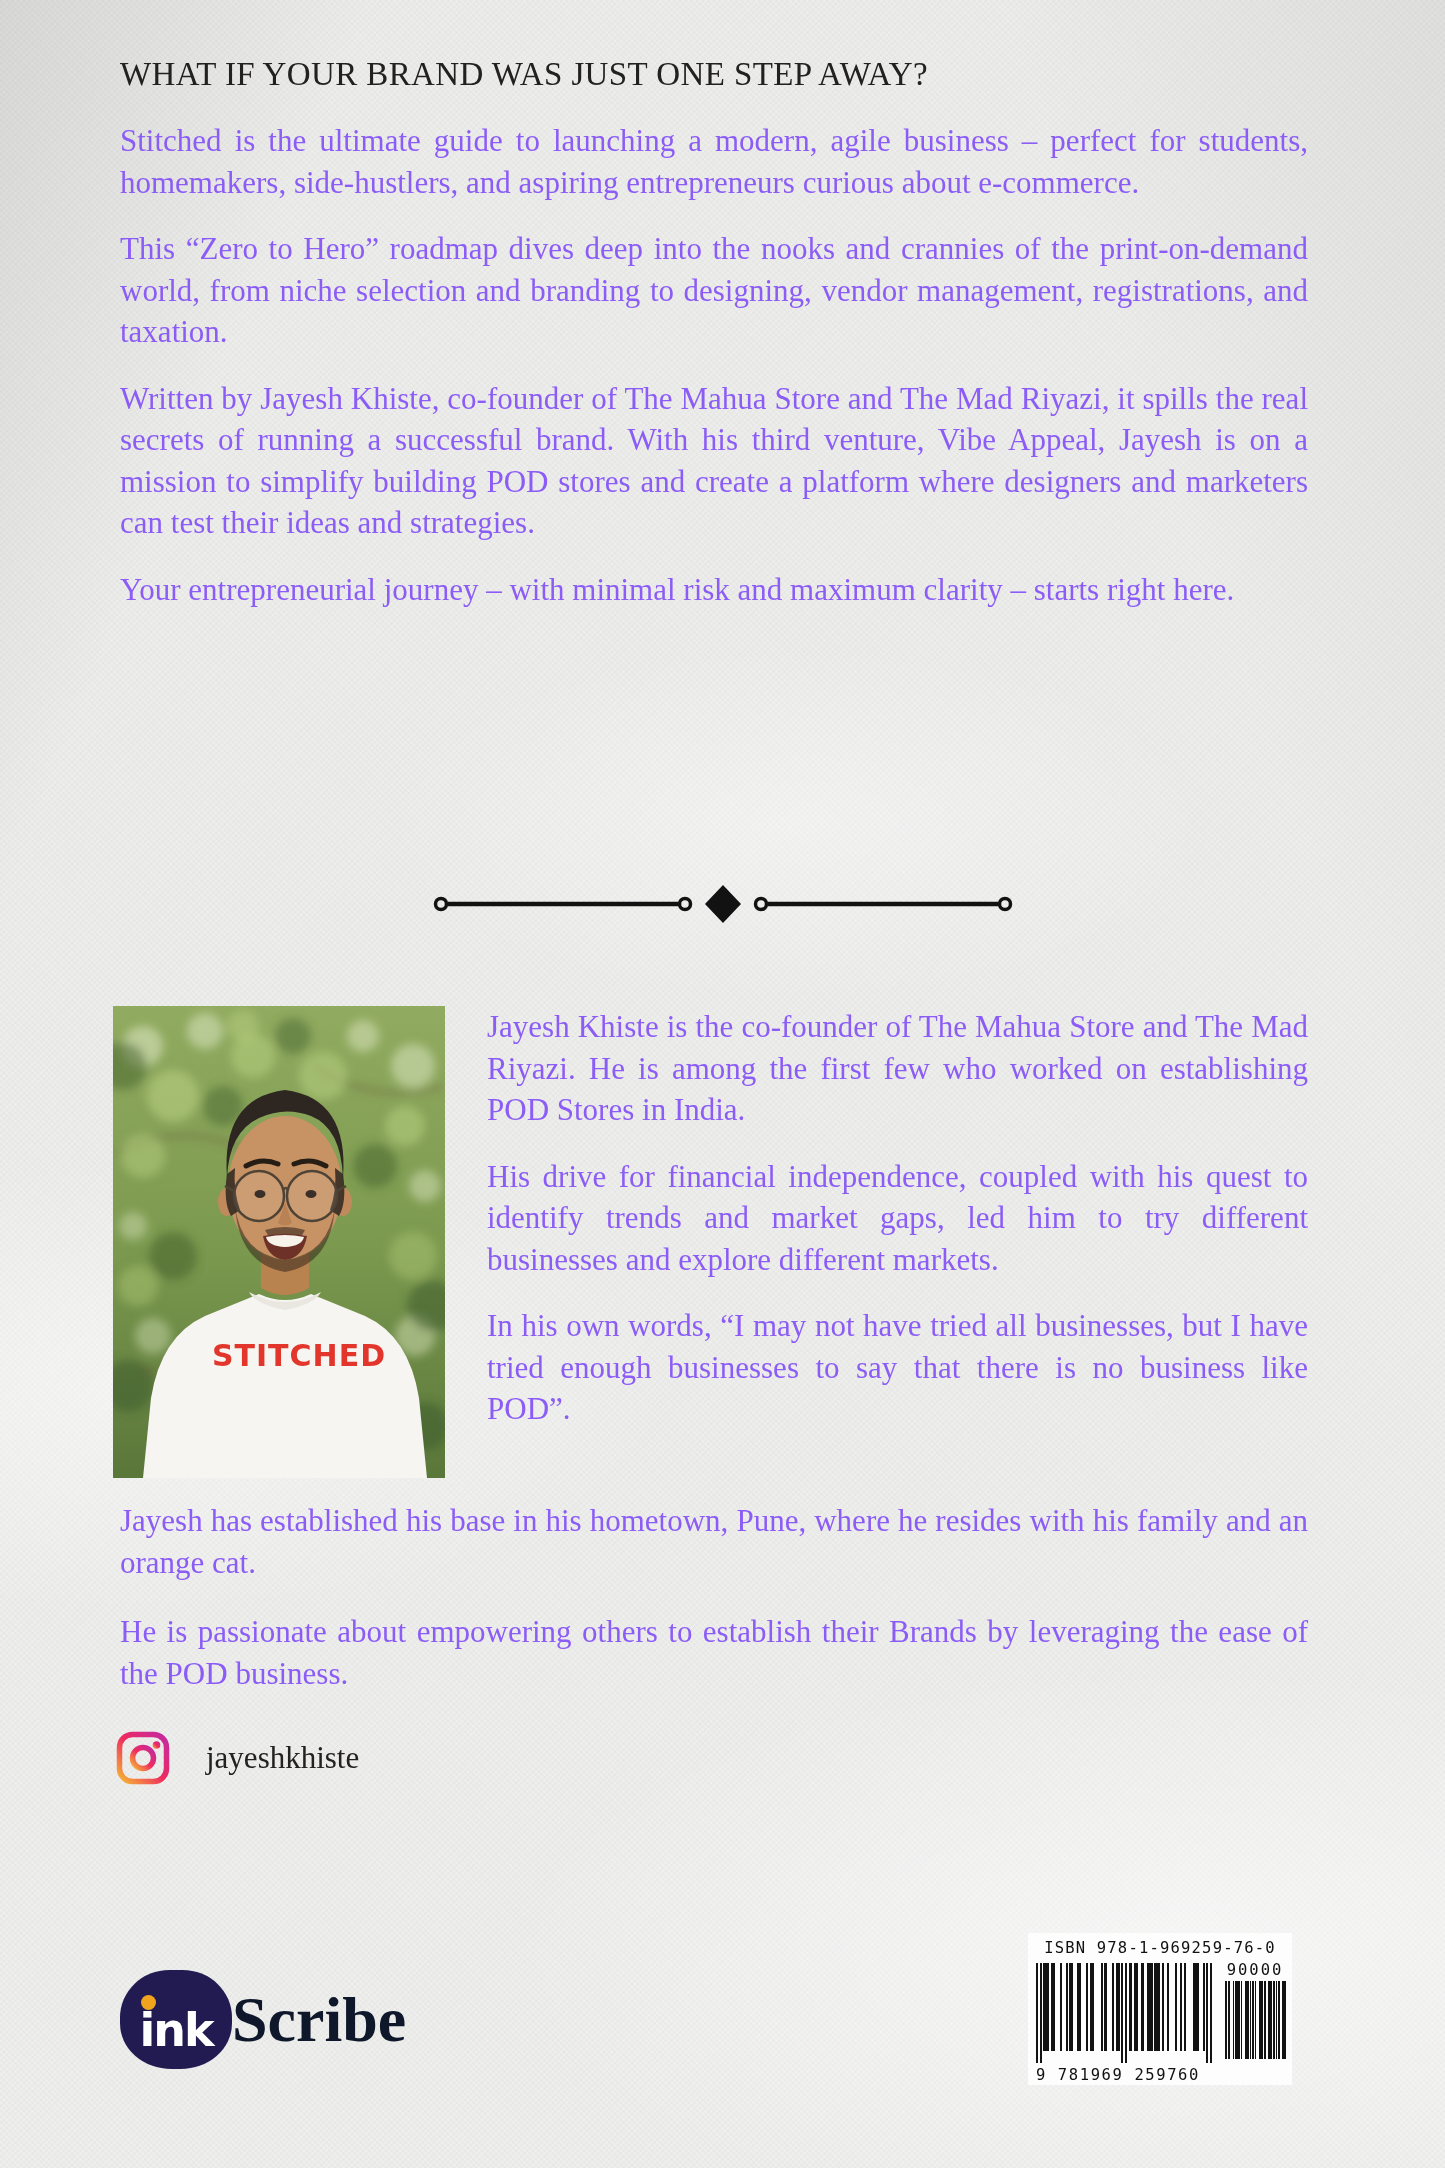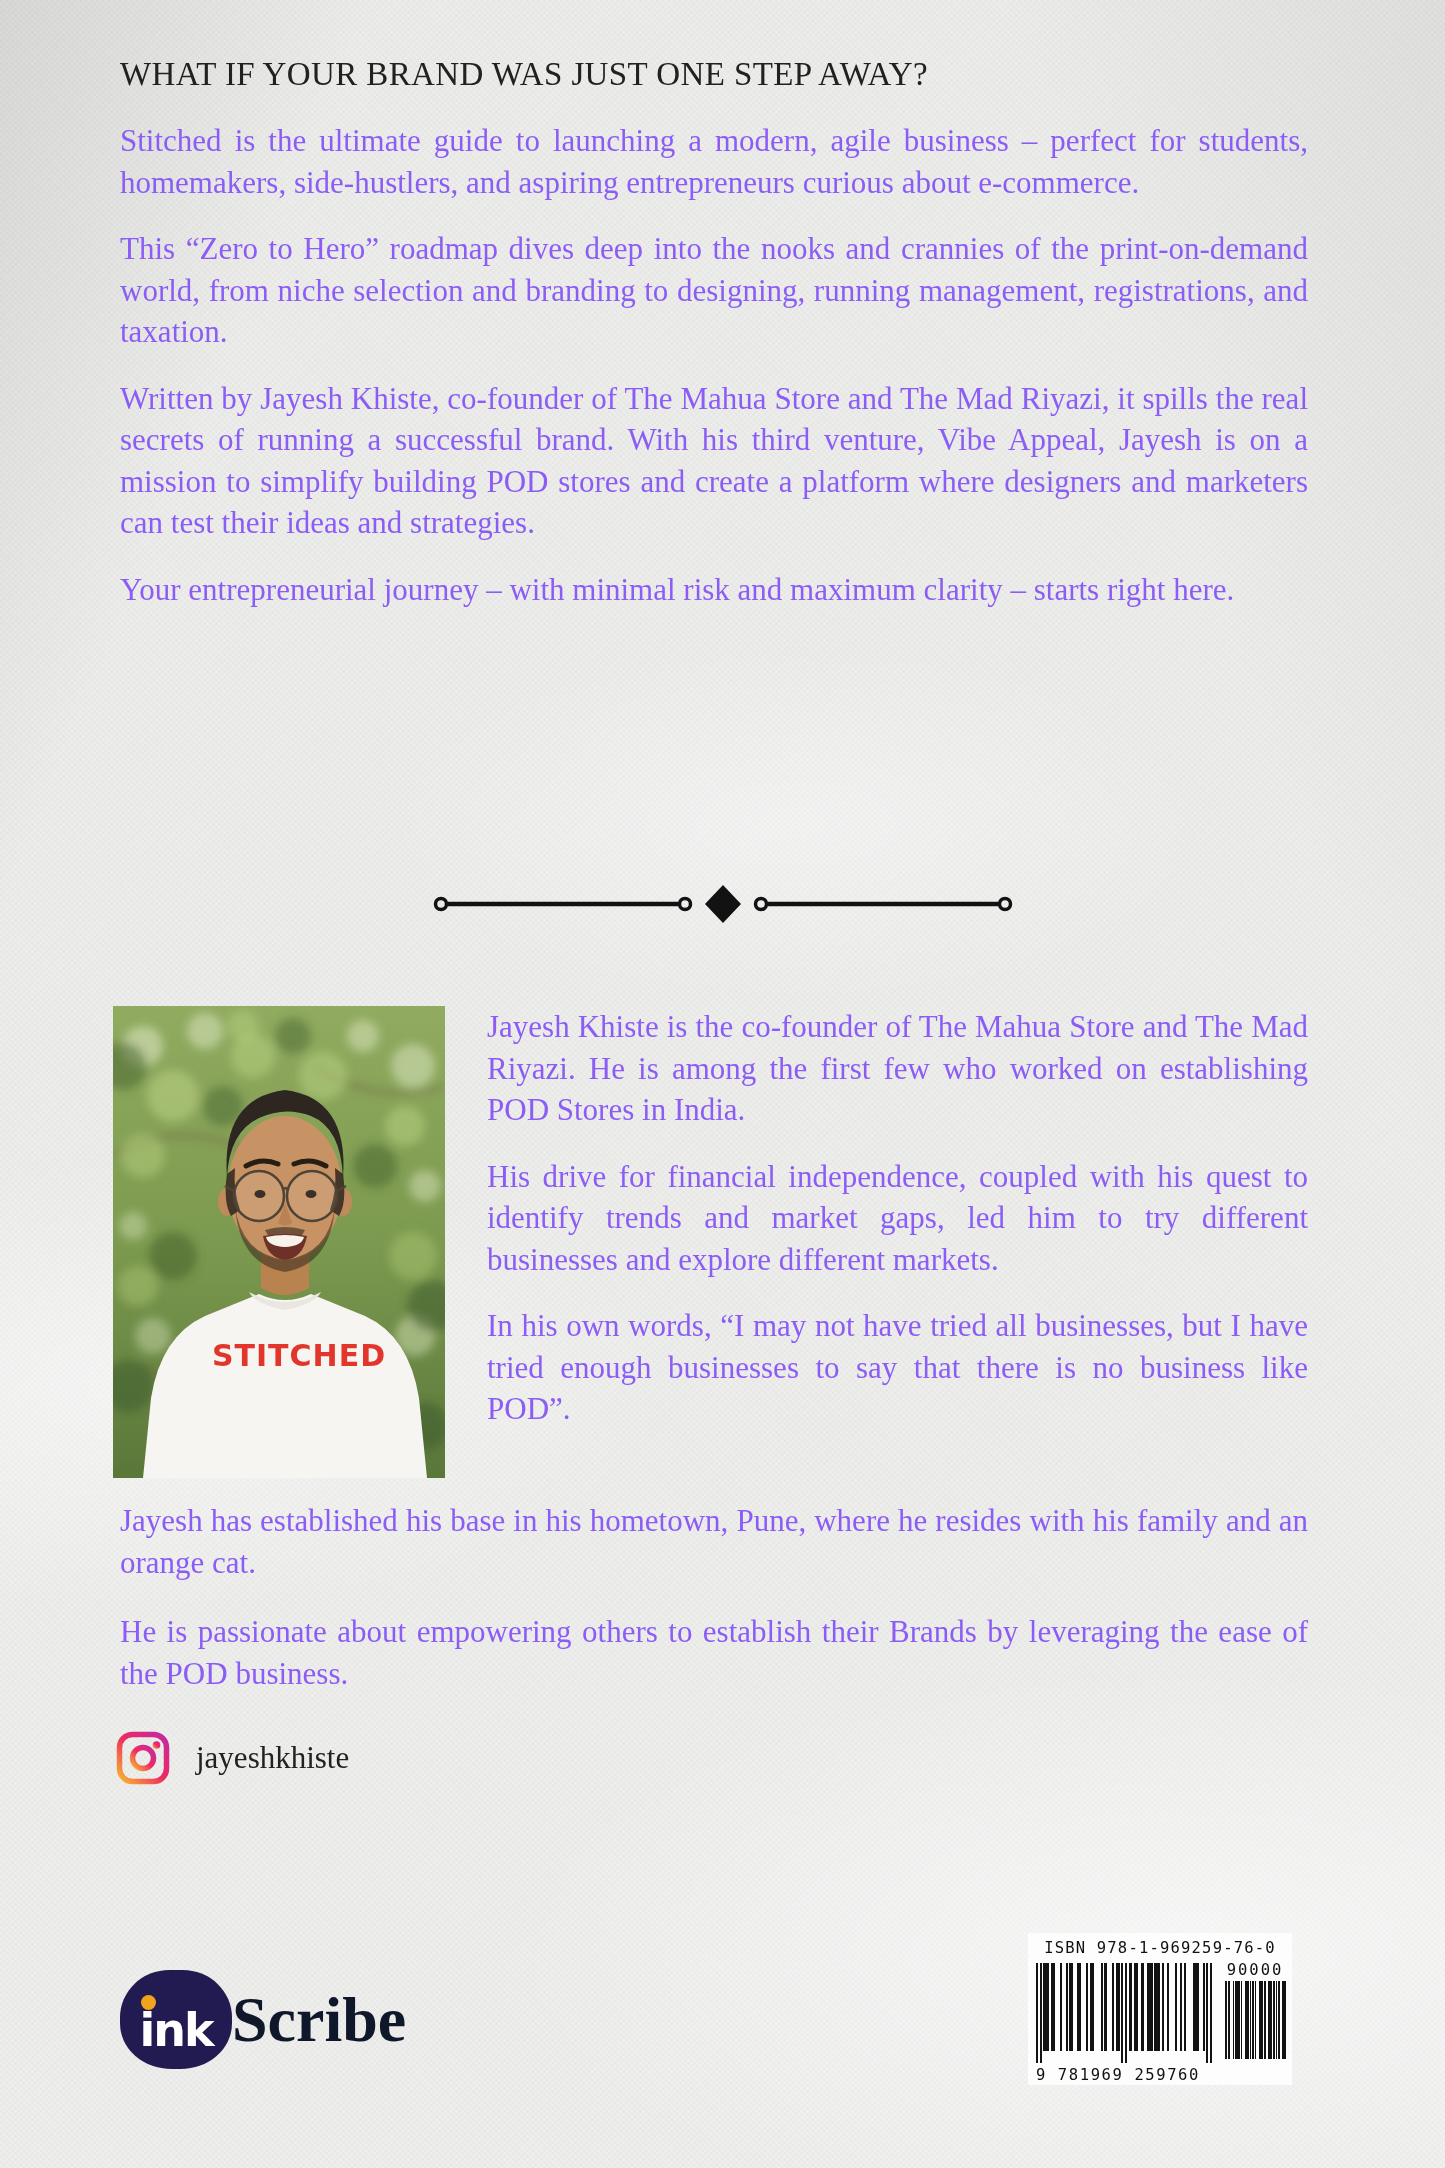--- a/index.html
+++ b/index.html
@@ -26,21 +26,21 @@
   .synopsis p, .bio p, .closing p{
     font-size:31px;line-height:41.5px;text-align:justify;margin:0 0 25px 0;color:#8b5cf6;
   }
   .synopsis p:last-child{margin-bottom:0;}
   .divider{position:absolute;top:884px;left:50%;transform:translateX(-50%);}
   .about{position:absolute;left:113px;top:1006px;width:1195px;display:flex;gap:42px;}
   .photo{width:332px;height:472px;flex:none;display:block;}
   .bio{flex:1;min-width:0;}
   .closing{position:absolute;left:120px;top:1500px;width:1188px;}
   .closing p{margin-bottom:28px;}
-  .instagram{position:absolute;left:116px;top:1731px;display:flex;align-items:center;gap:26px;}
+  .instagram{position:absolute;left:116px;top:1731px;display:flex;align-items:center;gap:36px;}
   .ig-handle{font-size:31px;color:#232221;}
   .publisher{position:absolute;left:120px;top:1970px;display:flex;align-items:center;}
   .ink-blob{
     width:112px;height:99px;background:#211b52;position:relative;flex:none;
     border-radius:44% 44% 46% 46% / 48% 48% 46% 46%;
     display:flex;align-items:center;justify-content:center;
   }
   .ink-text{
     font-family:"DejaVu Sans", sans-serif;font-weight:bold;font-size:46px;
     color:#ffffff;letter-spacing:-2px;margin-top:20px;
@@ -56,21 +56,21 @@
 </style>
 </head>
 <body>
 
 <div class="page">
   <div class="fabric"></div>
 
   <div class="synopsis">
     <h1 class="headline">WHAT IF YOUR BRAND WAS JUST ONE STEP AWAY?</h1>
     <p>Stitched is the ultimate guide to launching a modern, agile business – perfect for students, homemakers, side-hustlers, and aspiring entrepreneurs curious about e-commerce.</p>
-    <p>This “Zero to Hero” roadmap dives deep into the nooks and crannies of the print-on-demand world, from niche selection and branding to designing, running management, registrations, and taxation.</p>
+    <p>This “Zero to Hero” roadmap dives deep into the nooks and crannies of the print-on-demand world, from niche selection and branding to designing, vendor management, registrations, and taxation.</p>
     <p>Written by Jayesh Khiste, co-founder of The Mahua Store and The Mad Riyazi, it spills the real secrets of running a successful brand. With his third venture, Vibe Appeal, Jayesh is on a mission to simplify building POD stores and create a platform where designers and marketers can test their ideas and strategies.</p>
     <p>Your entrepreneurial journey – with minimal risk and maximum clarity – starts right here.</p>
   </div>
 
   <svg class="divider" width="580" height="40" viewBox="0 0 580 40">
     <g stroke="#121212" fill="none">
       <circle cx="8" cy="20" r="5.5" stroke-width="3.5"></circle>
       <line x1="15" y1="20" x2="245" y2="20" stroke-width="4.5"></line>
       <circle cx="252" cy="20" r="5.5" stroke-width="3.5"></circle>
       <circle cx="328" cy="20" r="5.5" stroke-width="3.5"></circle>

